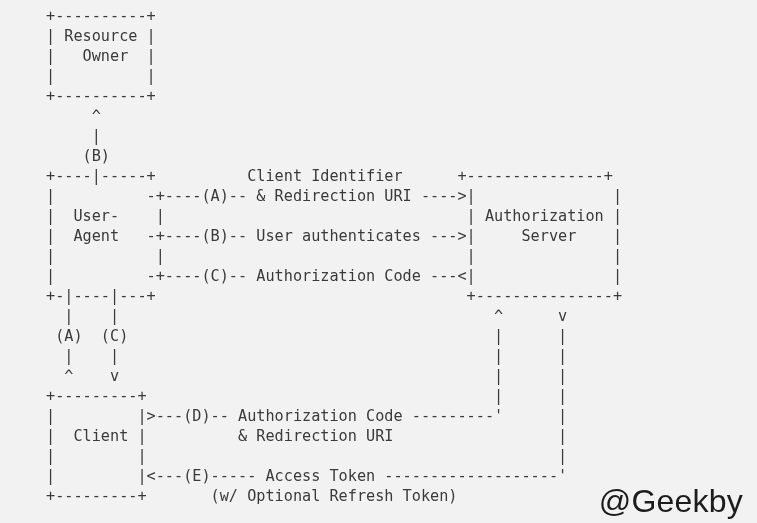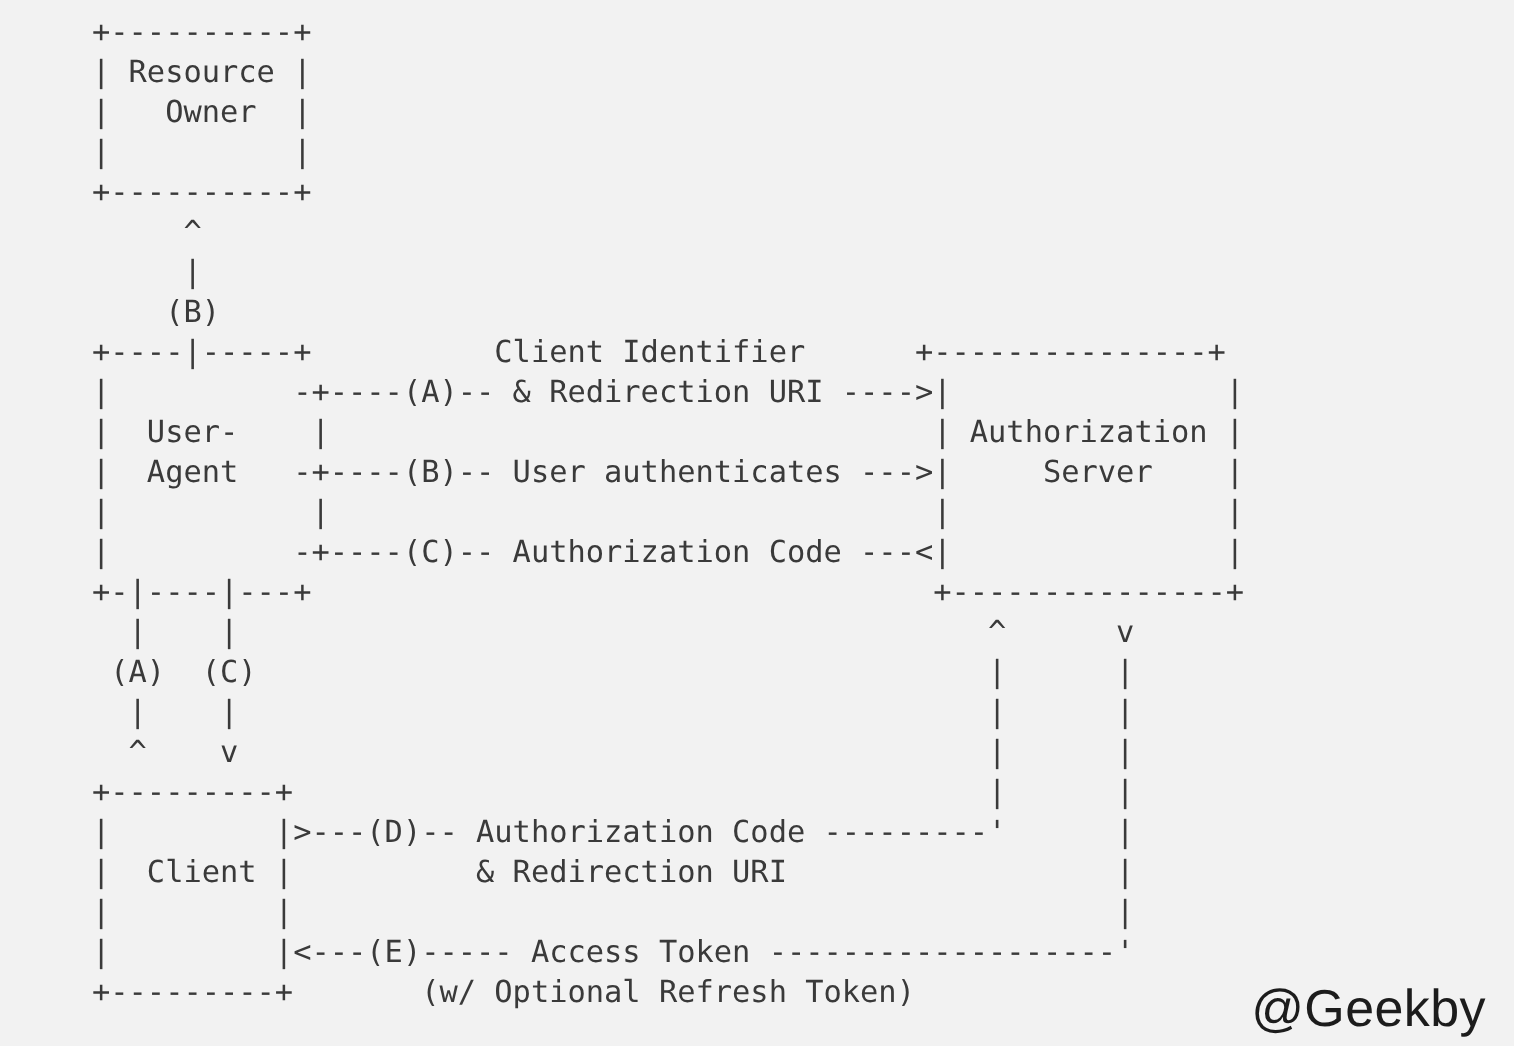--- a/index.html
+++ b/index.html
@@ -29,21 +29,21 @@
     color: #3a3a3a;
     white-space: pre;
     -webkit-font-smoothing: antialiased;
   }
 
   #watermark {
     position: absolute;
     right: 14px;
     bottom: 6px;
     font-family: "Liberation Sans", "DejaVu Sans", sans-serif;
-    font-size: 26px;
+    font-size: 32px;
     font-weight: 400;
     color: #1c1c1c;
     letter-spacing: 0.2px;
     line-height: 1;
   }
 </style>
 </head>
 <body>
 
 <pre id="ascii-diagram">+----------+

